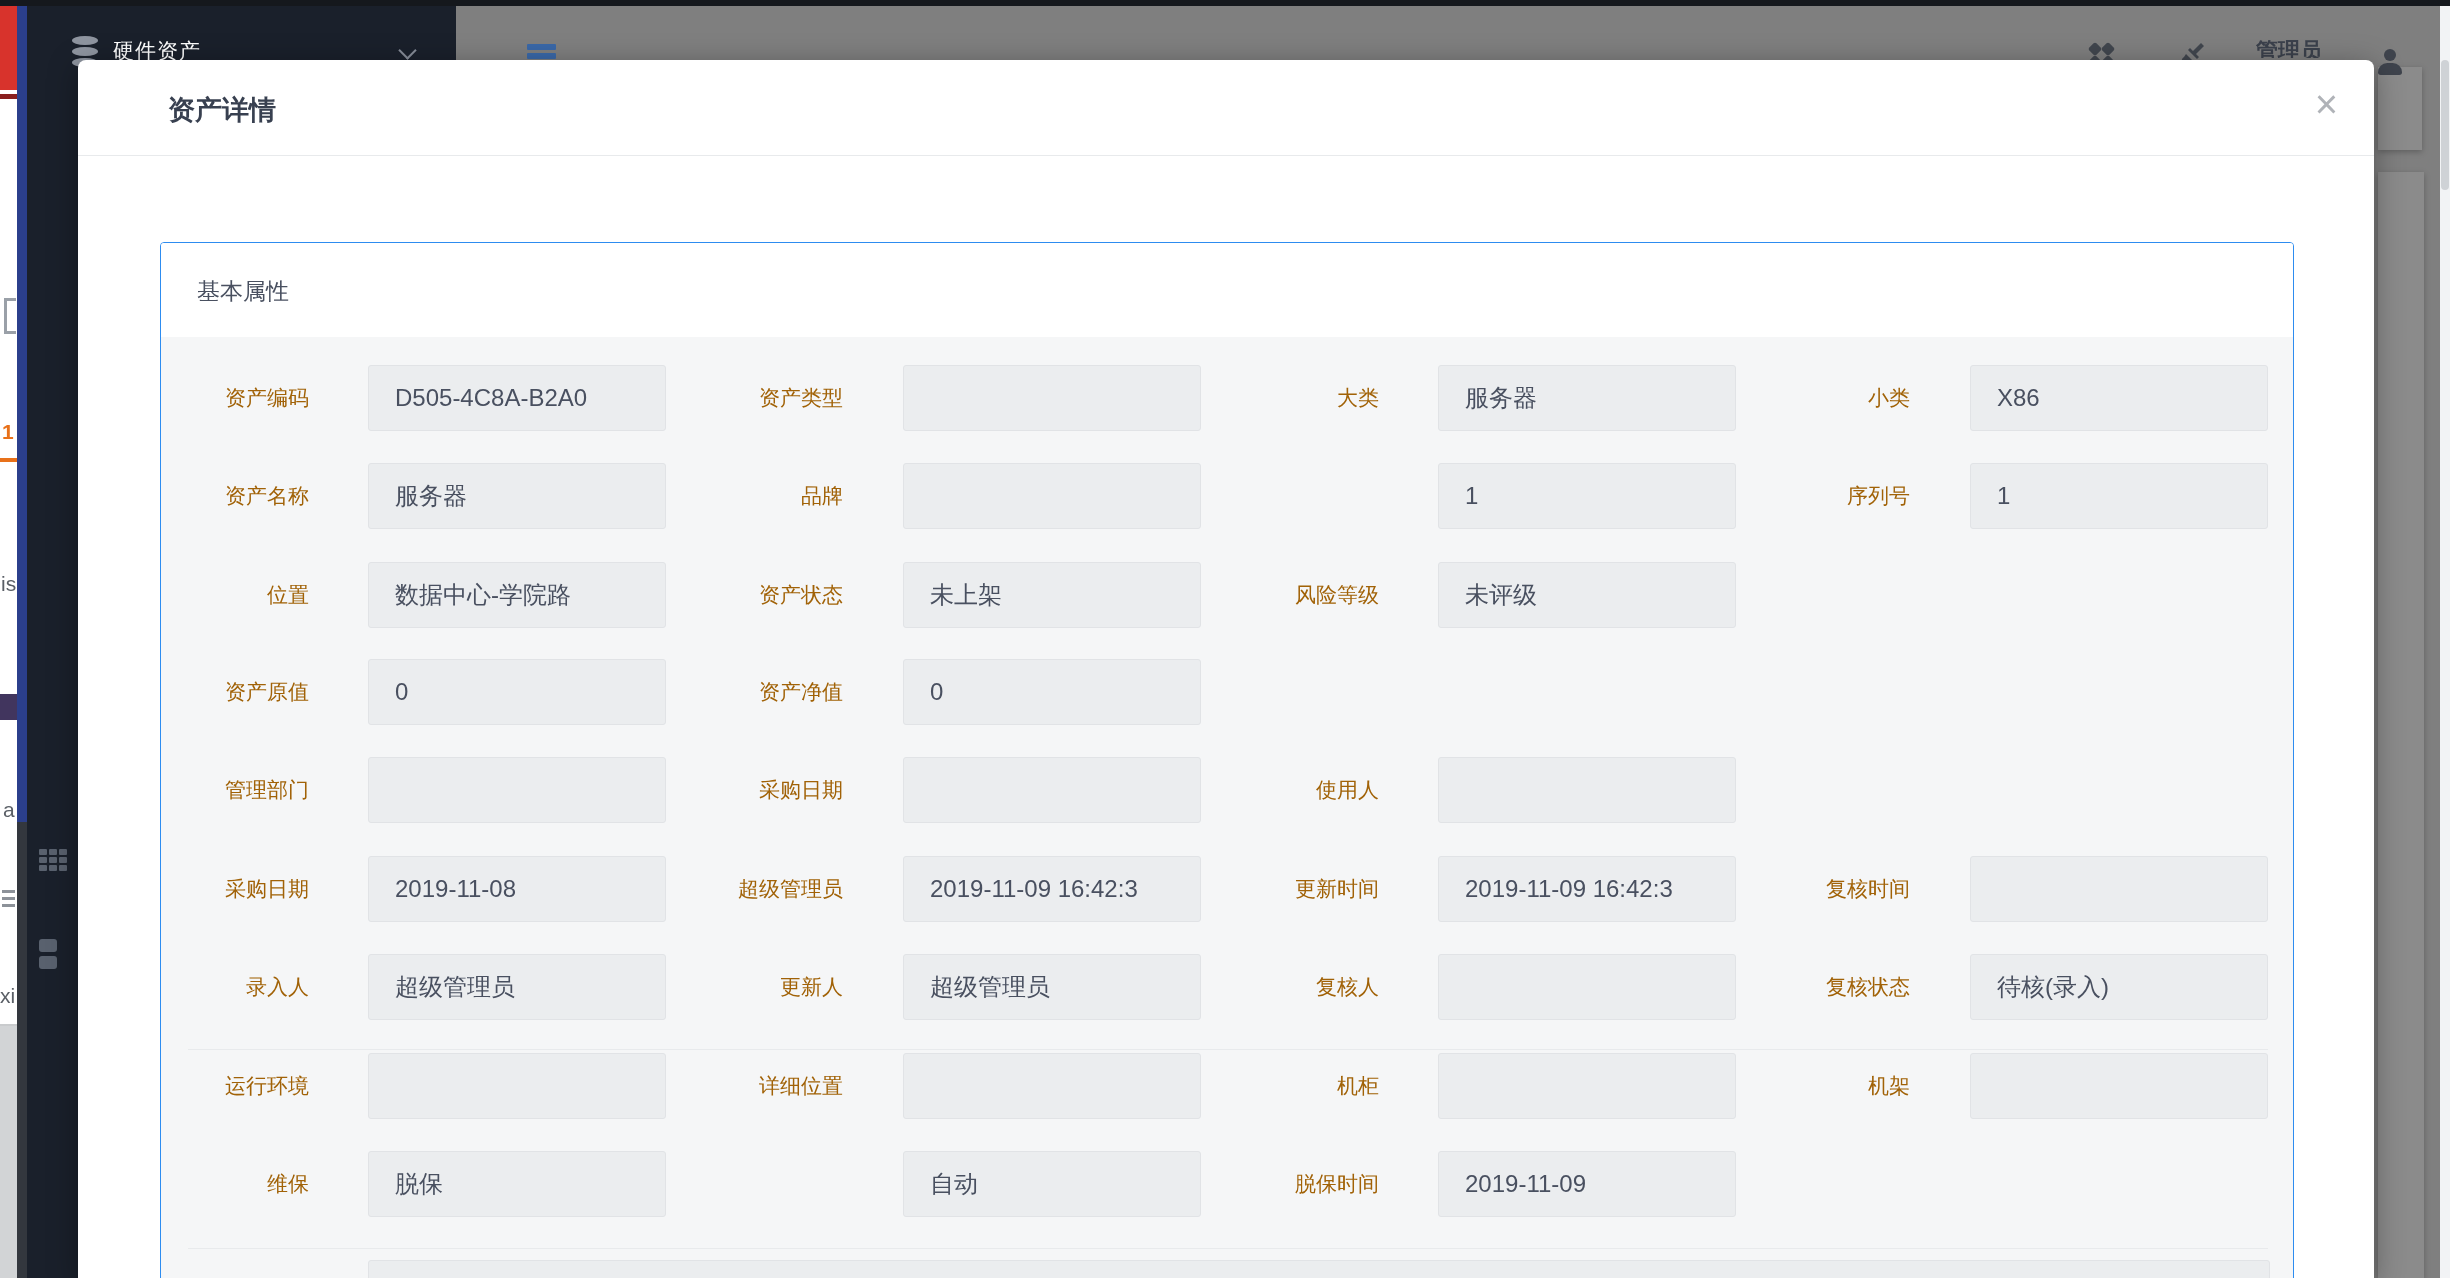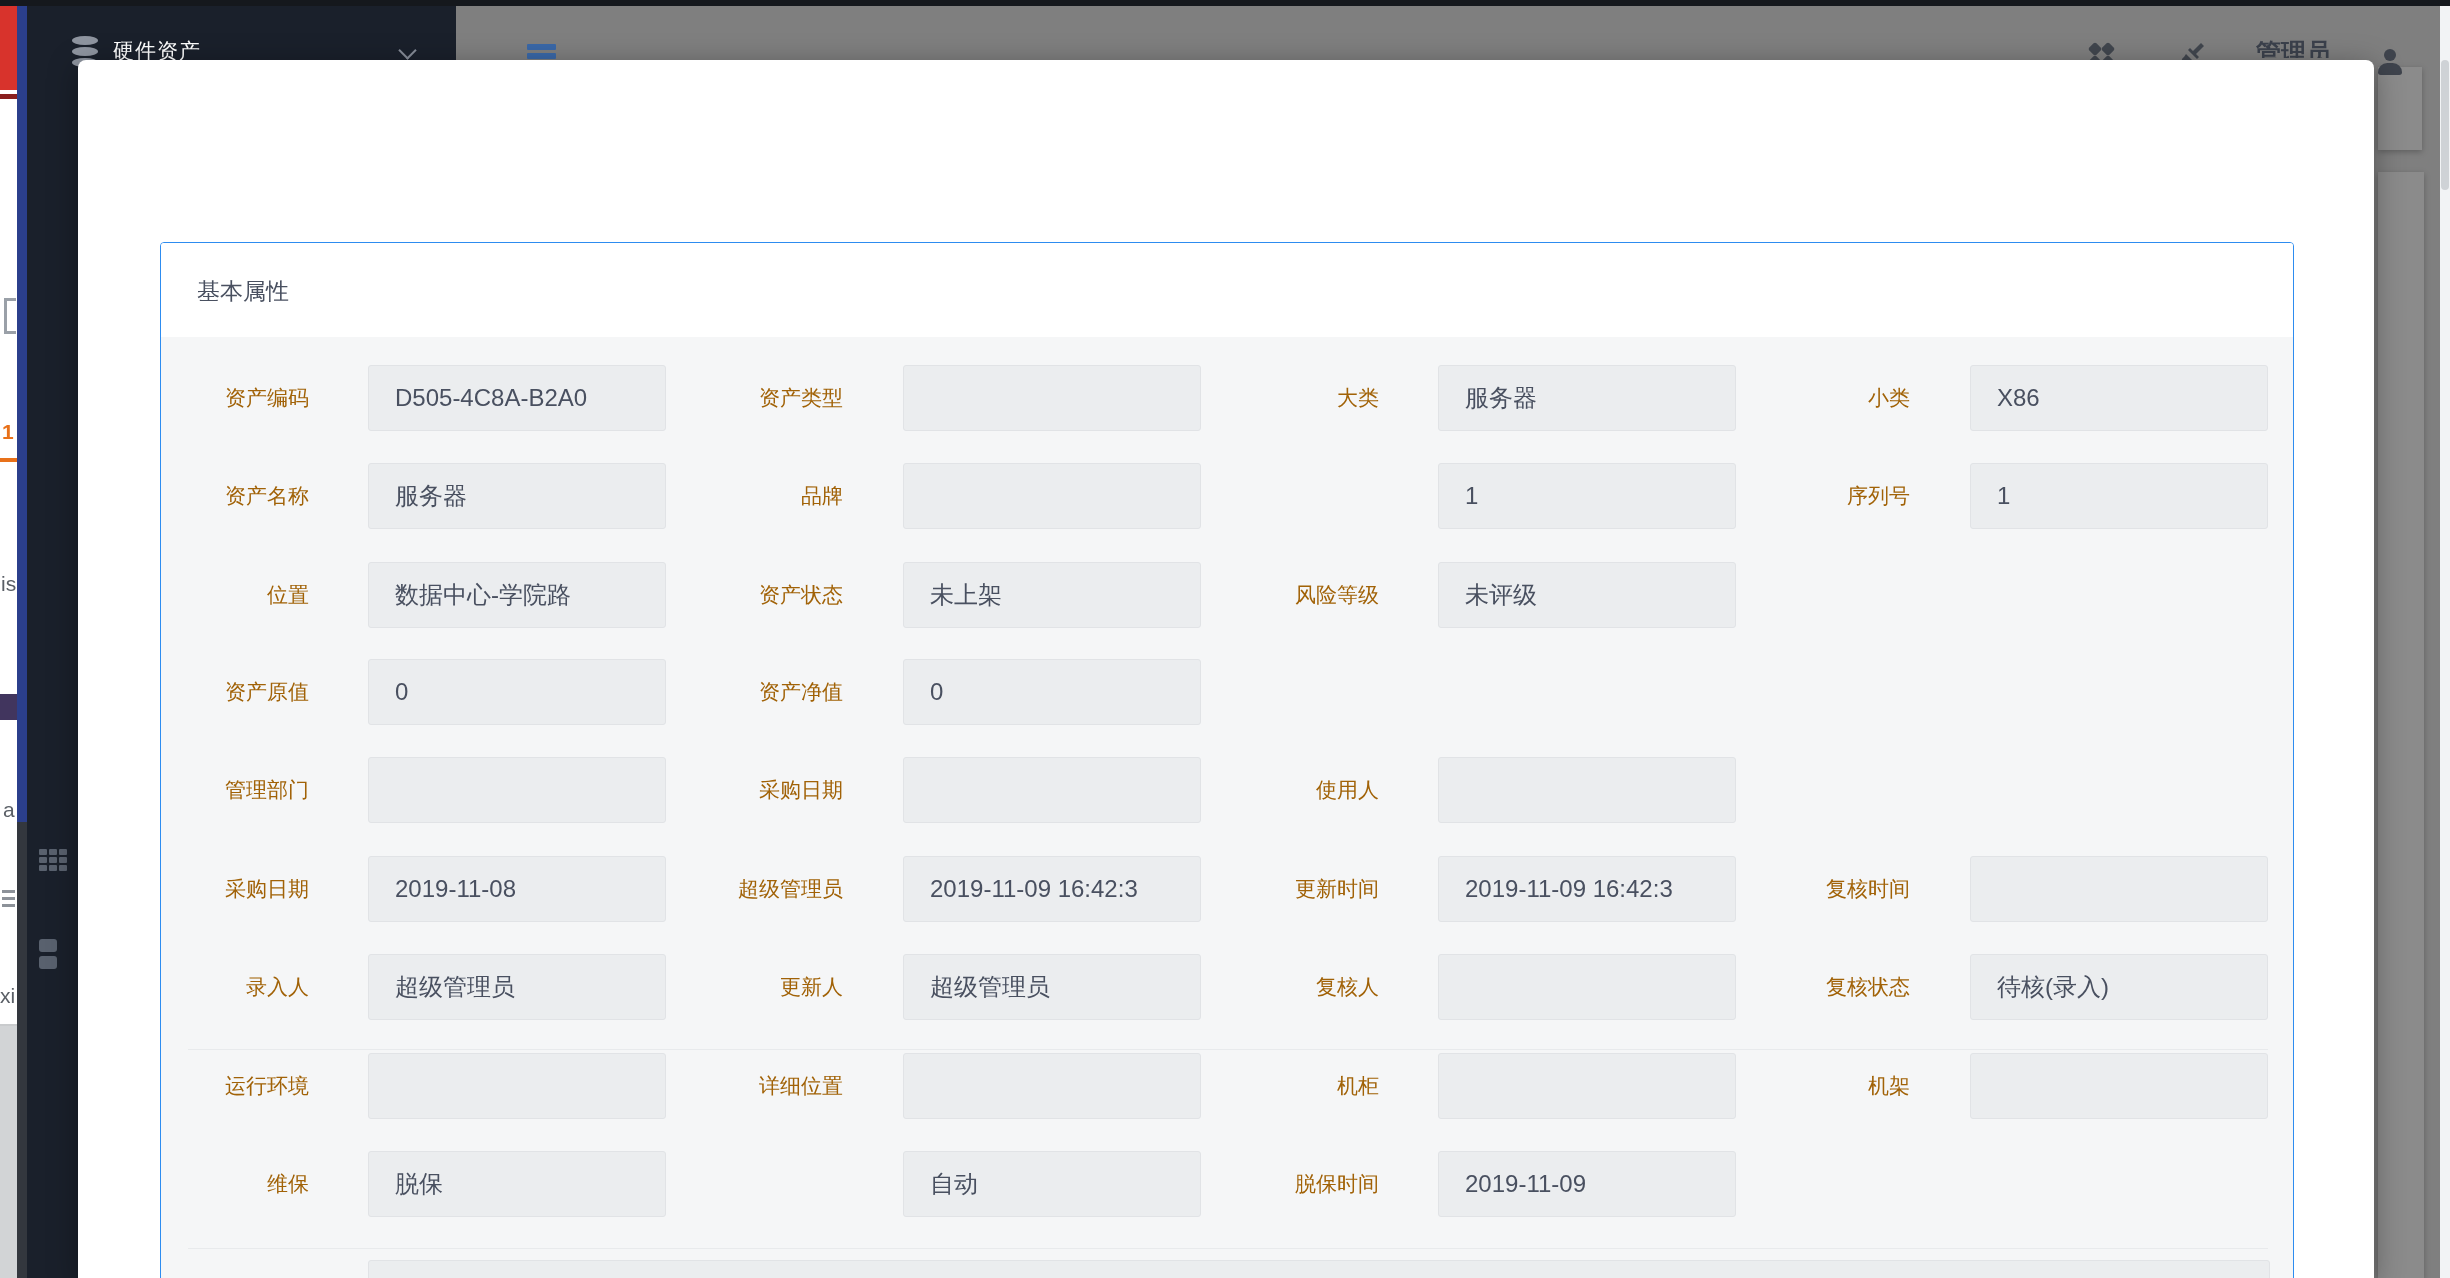--- a/index.html
+++ b/index.html
@@ -52,21 +52,21 @@
 
   
   #hamburger { left:527px; top:44px; }
   #hamburger i { display:block; width:29px; height:6px; background:#3a68a8; margin-bottom:3px; border-radius:1px; }
 
   
   .tr-dim { color:#3b414c; }
   #grid-icon { left:2090px; top:44px; display:grid; grid-template-columns:10px 10px; grid-template-rows:10px 10px; gap:3px; }
   #grid-icon i { background:#41464e; border-radius:2px; transform:rotate(45deg); }
   #wrench-icon { left:2180px; top:40px; }
-  #user-name { left:2256px; top:36px; font-size:25px; font-weight:bold; height:22px; overflow:hidden; }
+  #user-name { left:2256px; top:36px; font-size:22px; font-weight:bold; height:22px; overflow:hidden; }
   #person-icon { left:2378px; top:49px; width:24px; height:26px; }
   #person-icon .head { width:12px; height:12px; border-radius:50%; background:#3f444d; margin:0 auto; }
   #person-icon .bodyy { width:24px; height:12px; border-radius:10px 10px 3px 3px; background:#3f444d; margin-top:2px; }
 
   
   #scrollbar { left:2440px; top:6px; width:10px; height:1272px; background:#f2f3f5; }
   #scroll-thumb { left:2441px; top:60px; width:8px; height:130px; background:#cfd2d6; border-radius:4px; }
 
   
   #modal { left:78px; top:60px; width:2296px; height:1218px; background:#ffffff;
@@ -172,20 +172,24 @@
 <div class="abs tr-dim" id="user-name">管理员</div>
 <div class="abs" id="person-icon">
   <div class="head"></div>
     <div class="bodyy"></div>
 </div>
 
 <div class="abs" id="scrollbar"></div>
 <div class="abs" id="scroll-thumb"></div>
 
 <div class="abs" id="modal">
+  <div id="modal-header">
+    <div id="modal-title">资产详情</div>
+    <div id="modal-close">×</div>
+  </div>
 
   <div id="panel">
     <div id="panel-header">
       <div id="panel-legend">基本属性</div>
     </div>
     <div id="form-area"></div>
   <div class="form-row" style="top: 122px;">
         <div class="f-label" style="left: -112px;">资产编码</div>
         <div class="f-input" style="left: 207px;">D505-4C8A-B2A0</div>
         <div class="f-label" style="left: 422px;">资产类型</div>

